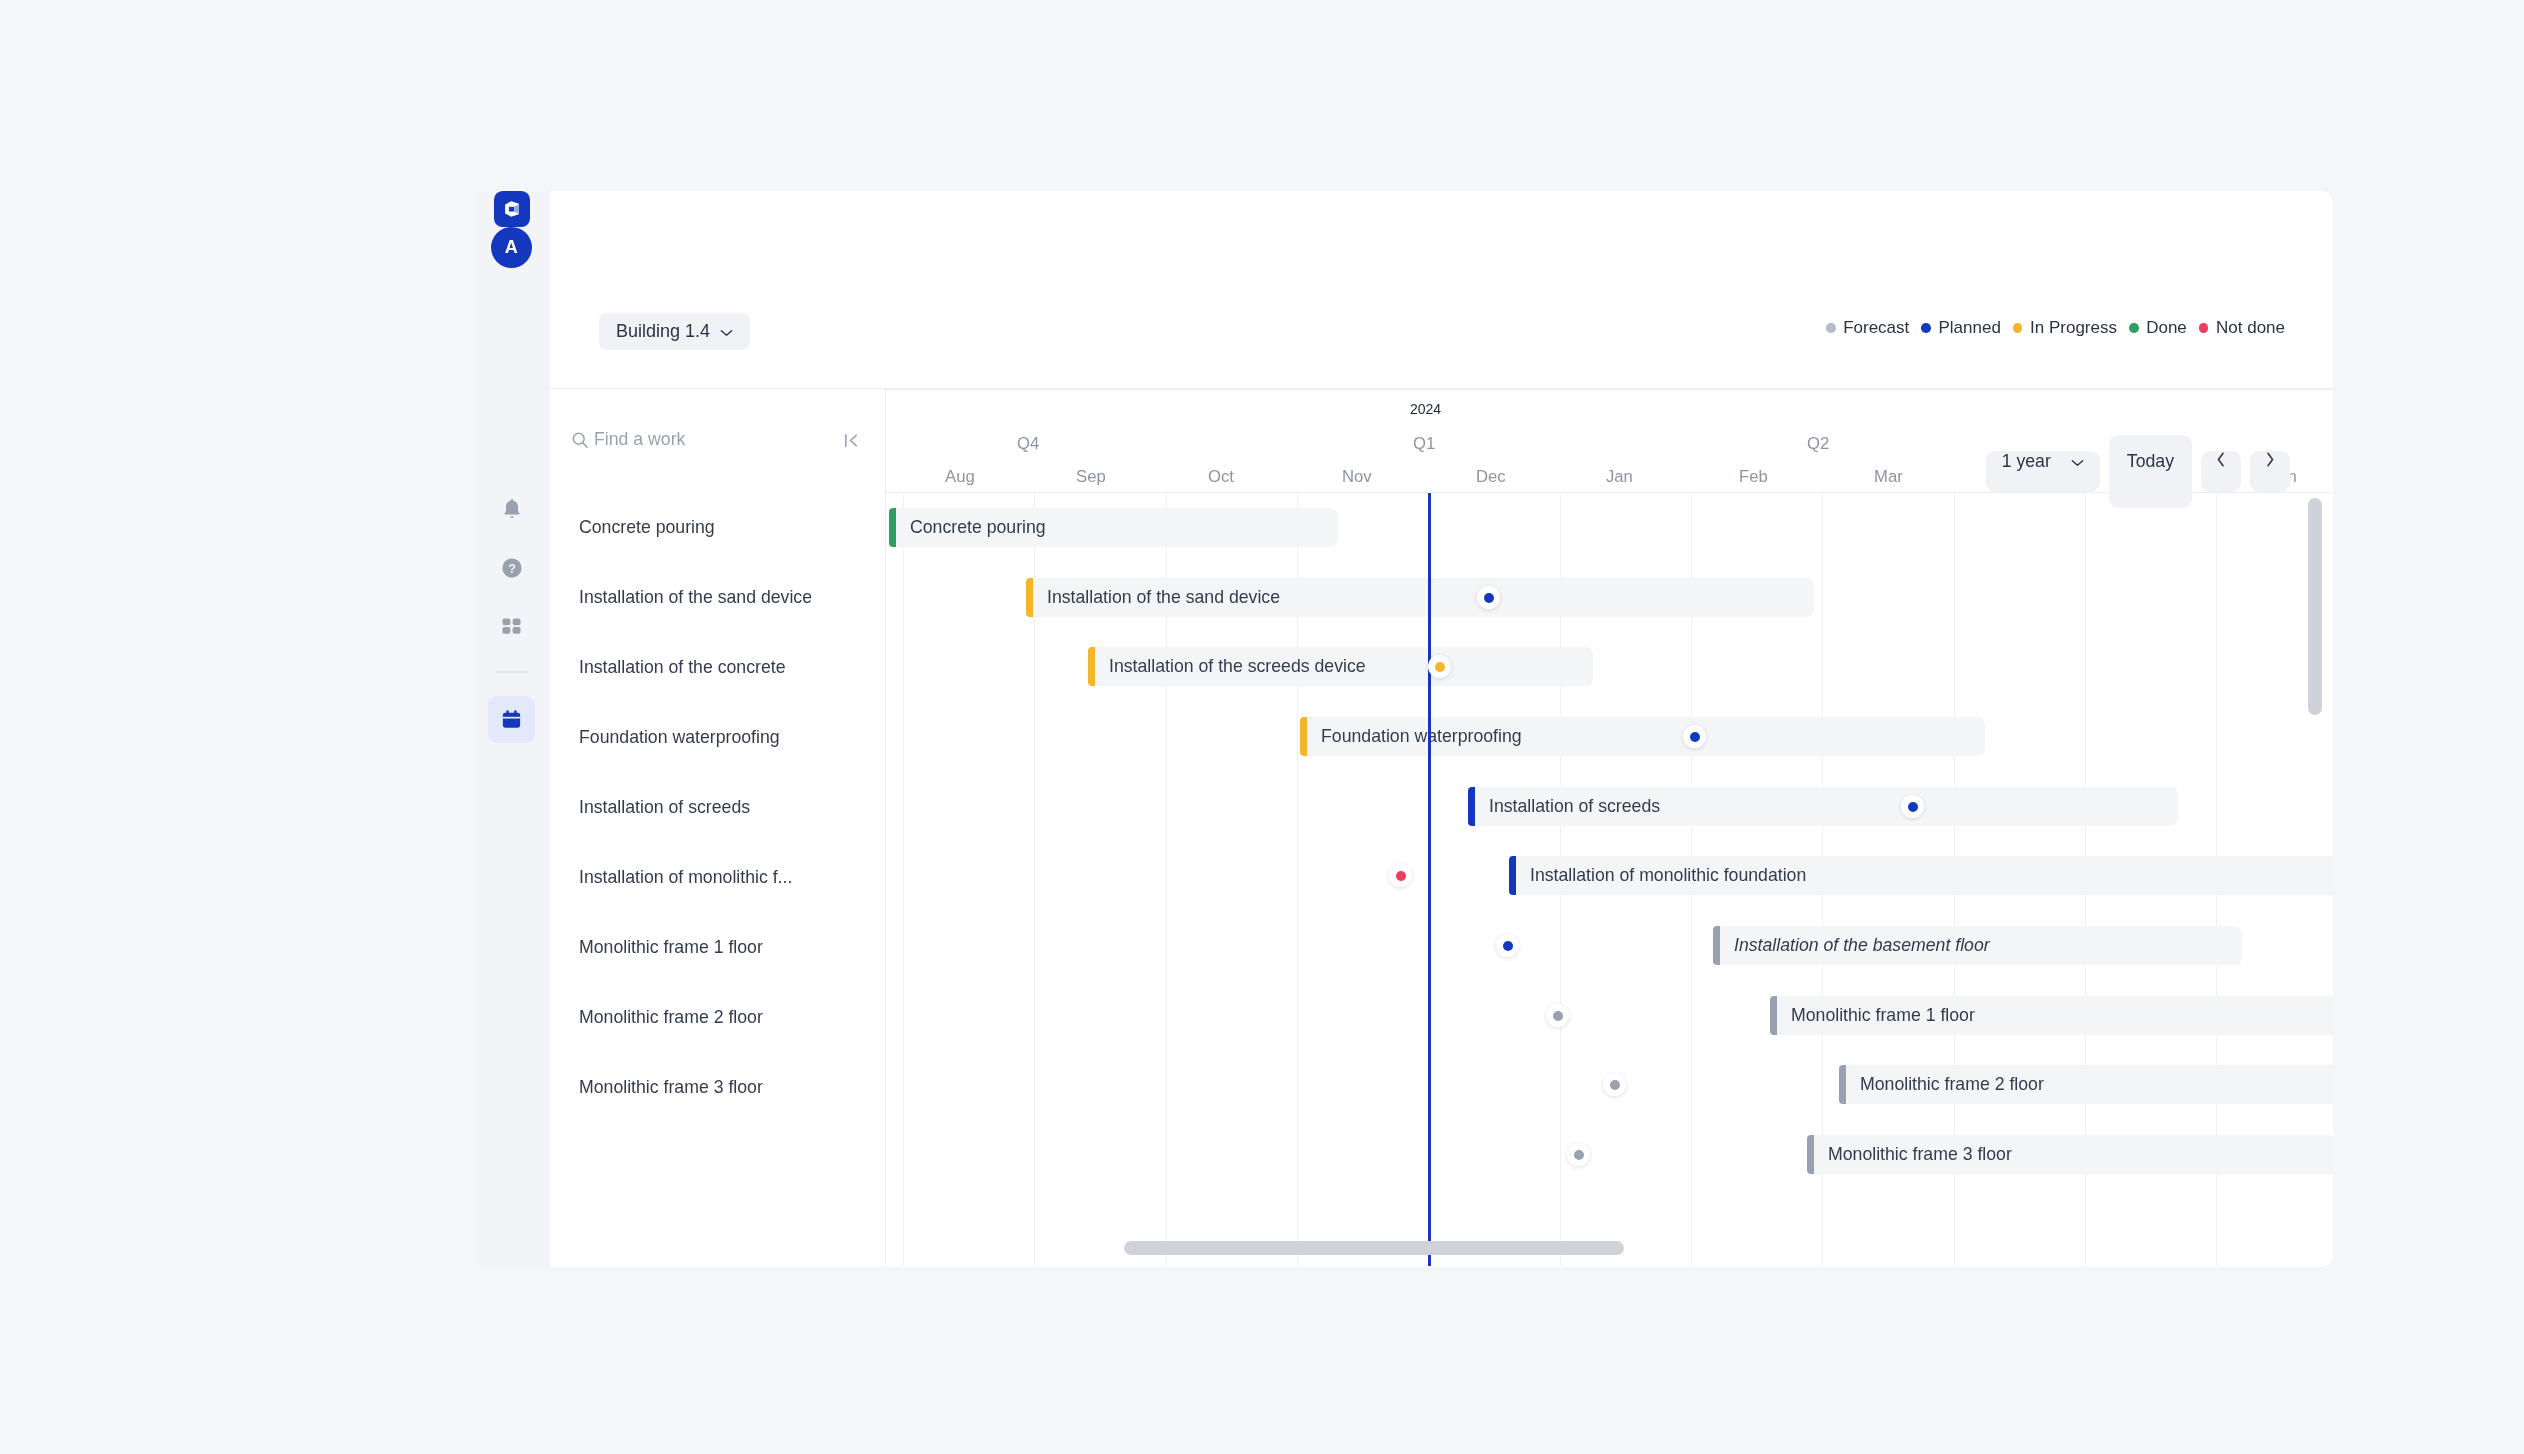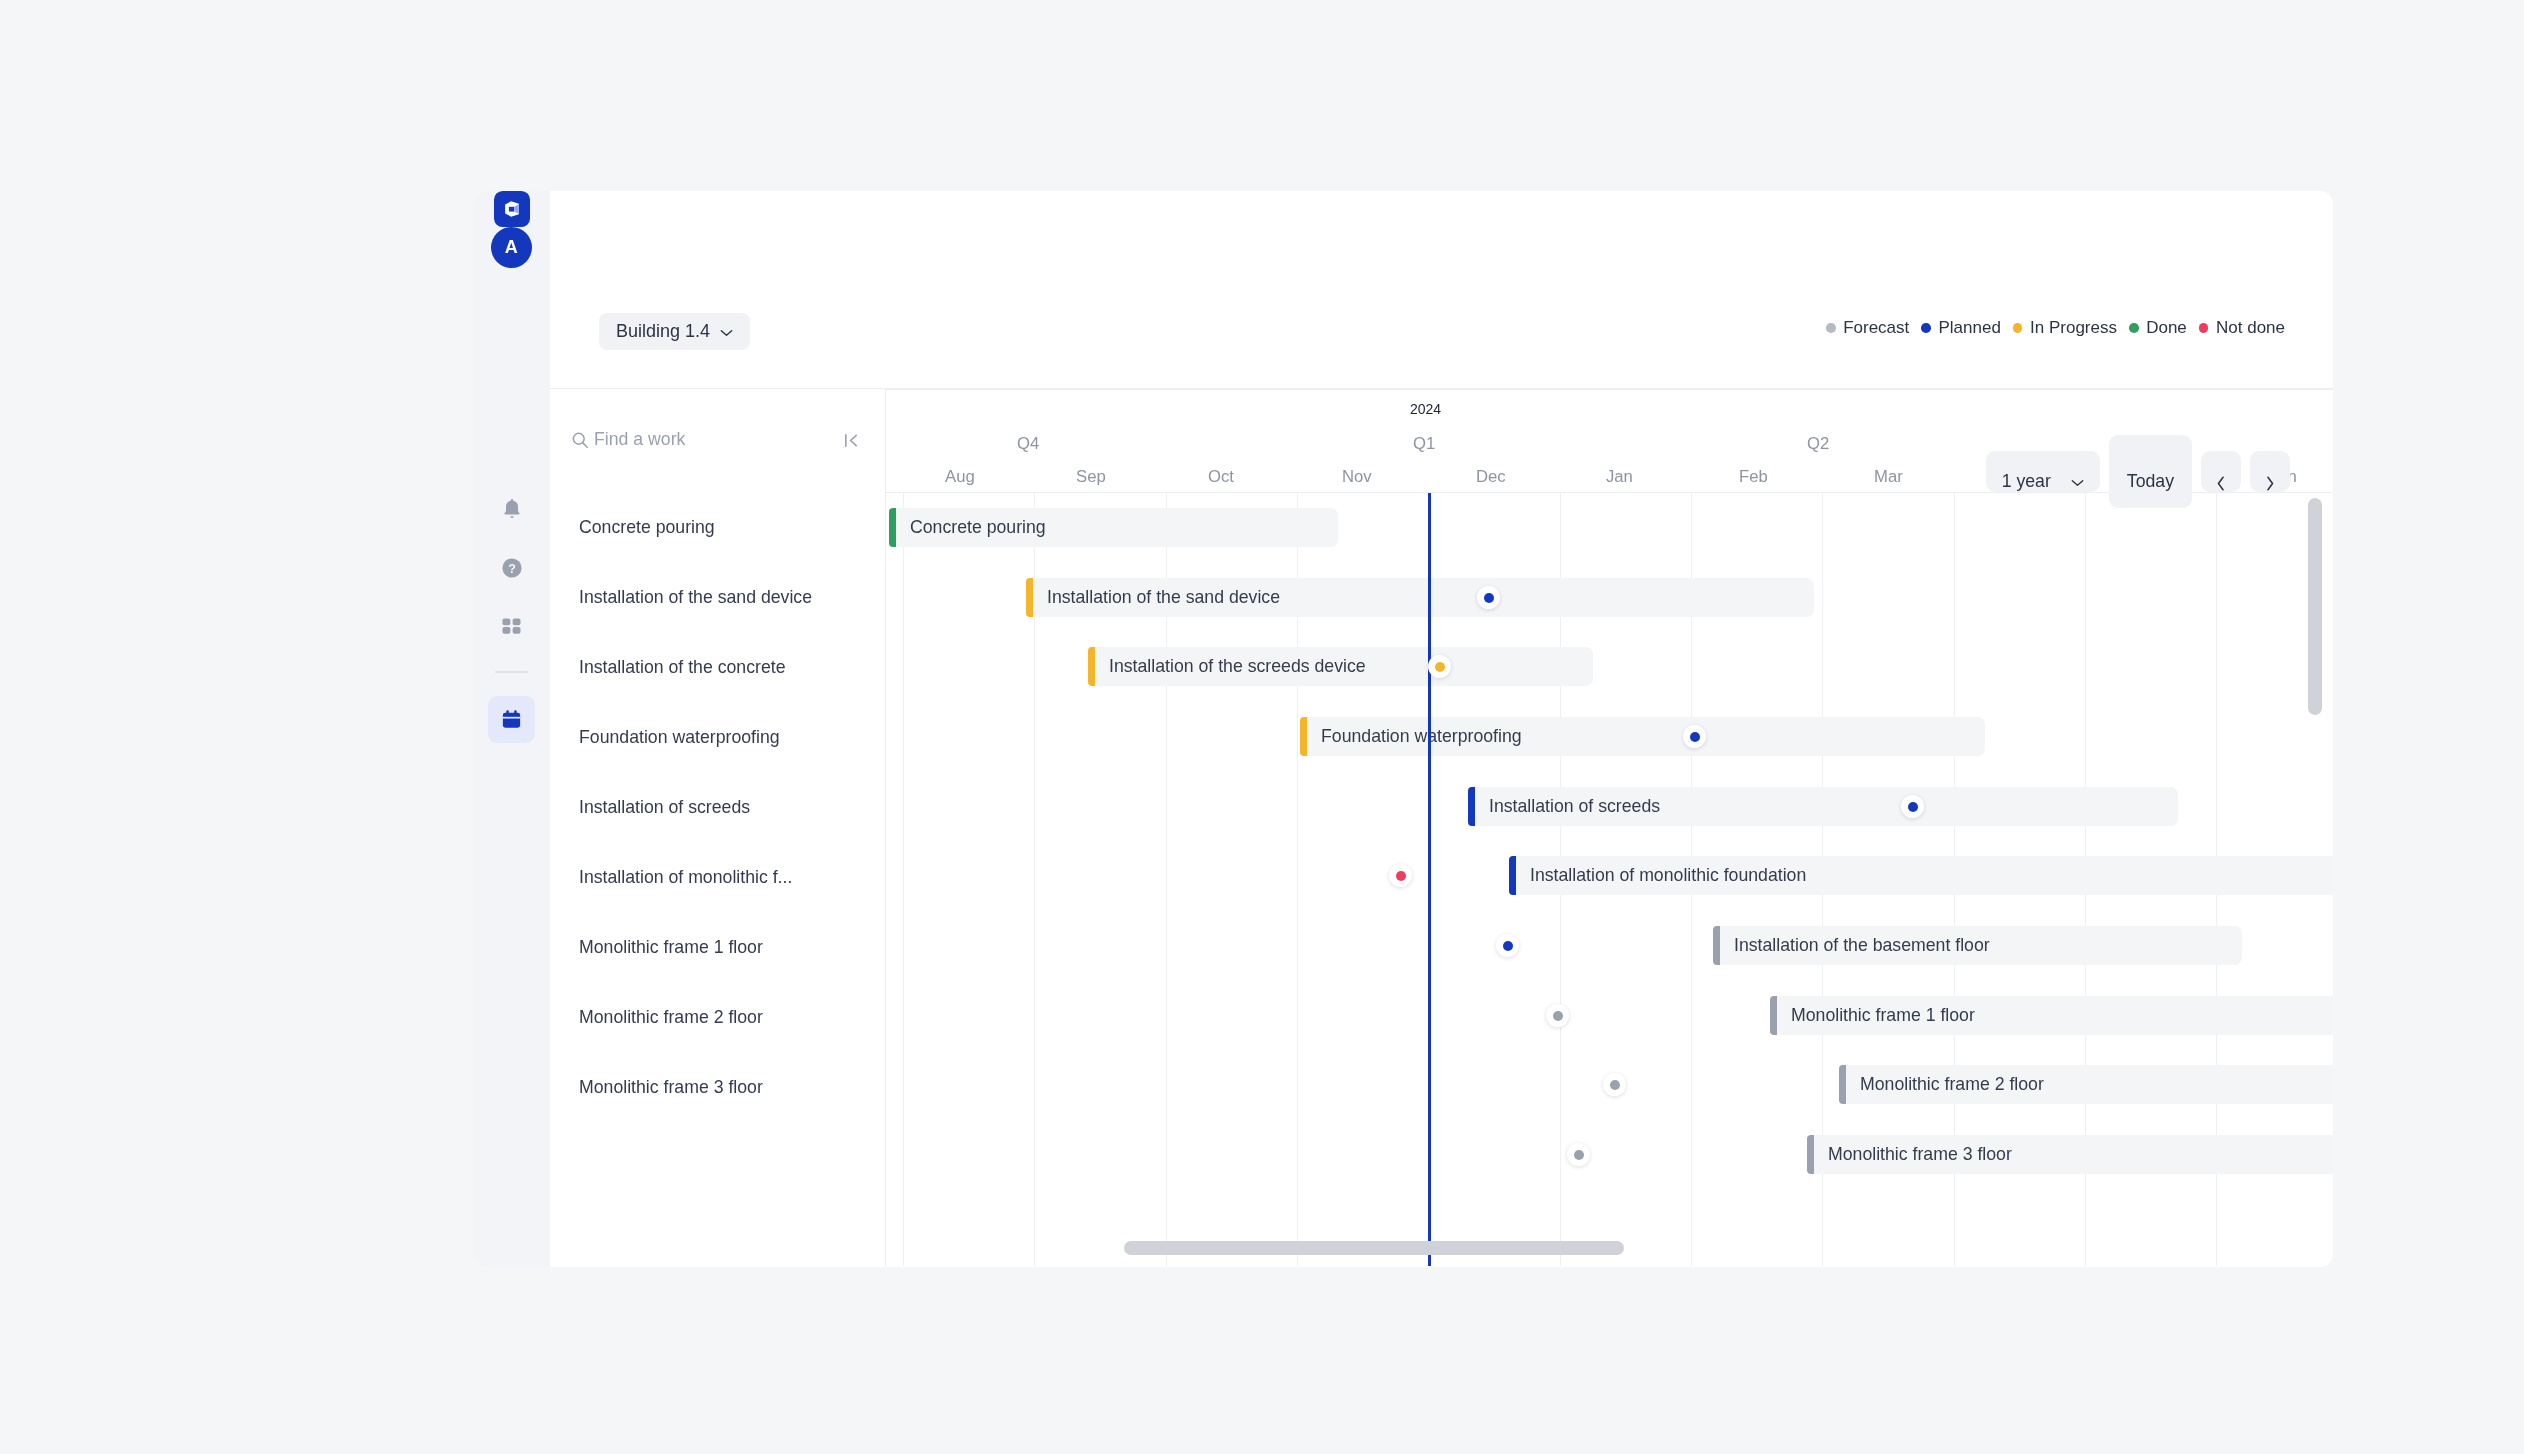--- a/index.html
+++ b/index.html
@@ -338,21 +338,21 @@
   #zoom-controls {
     position: absolute;
     right: 43px; top: 46px;
     display: flex; align-items: center; gap: 9px;
     z-index: 8;
   }
   .zc-btn {
     height: 41px;
     border-radius: 9px;
     background: #f1f2f5;
-    display: flex; align-items: flex-end; justify-content: center;
+    display: flex; align-items: flex-start; justify-content: center;
     font-size: 17.7px;
     color: #2b3445;
     cursor: pointer;
     white-space: nowrap;
   }
   #zc-range { padding: 0 16px; gap: 20px; }
   #zc-today { padding: 16px 18px; }
   #zc-prev, #zc-next { width: 40px; }
 
   
@@ -597,21 +597,21 @@
         </div>
         <div class="bar-row" style="top: 348px;">
           <div class="bar" style="left: 624px; width: 838px;">
             <div class="bar-edge" style="background: rgb(20, 56, 189);"></div>
             <div class="bar-label">Installation of monolithic foundation</div>
           </div>
           <div class="milestone" style="left: 504px; top: 23px;">
             <i style="background: rgb(238, 61, 92);"></i>
           </div>
         </div>
-        <div class="bar-row" style="top: 418px;">
+        <div class="bar-row" style="top: 418px; font-style: italic;">
           <div class="bar" style="left: 828px; width: 529px;">
             <div class="bar-edge" style="background: rgb(154, 161, 174);"></div>
             <div class="bar-label">Installation of the basement floor</div>
           </div>
           <div class="milestone" style="left: 611px; top: 23px;">
             <i style="background: rgb(20, 56, 189);"></i>
           </div>
         </div>
         <div class="bar-row" style="top: 488px;">
           <div class="bar" style="left: 885px; width: 616px;">

